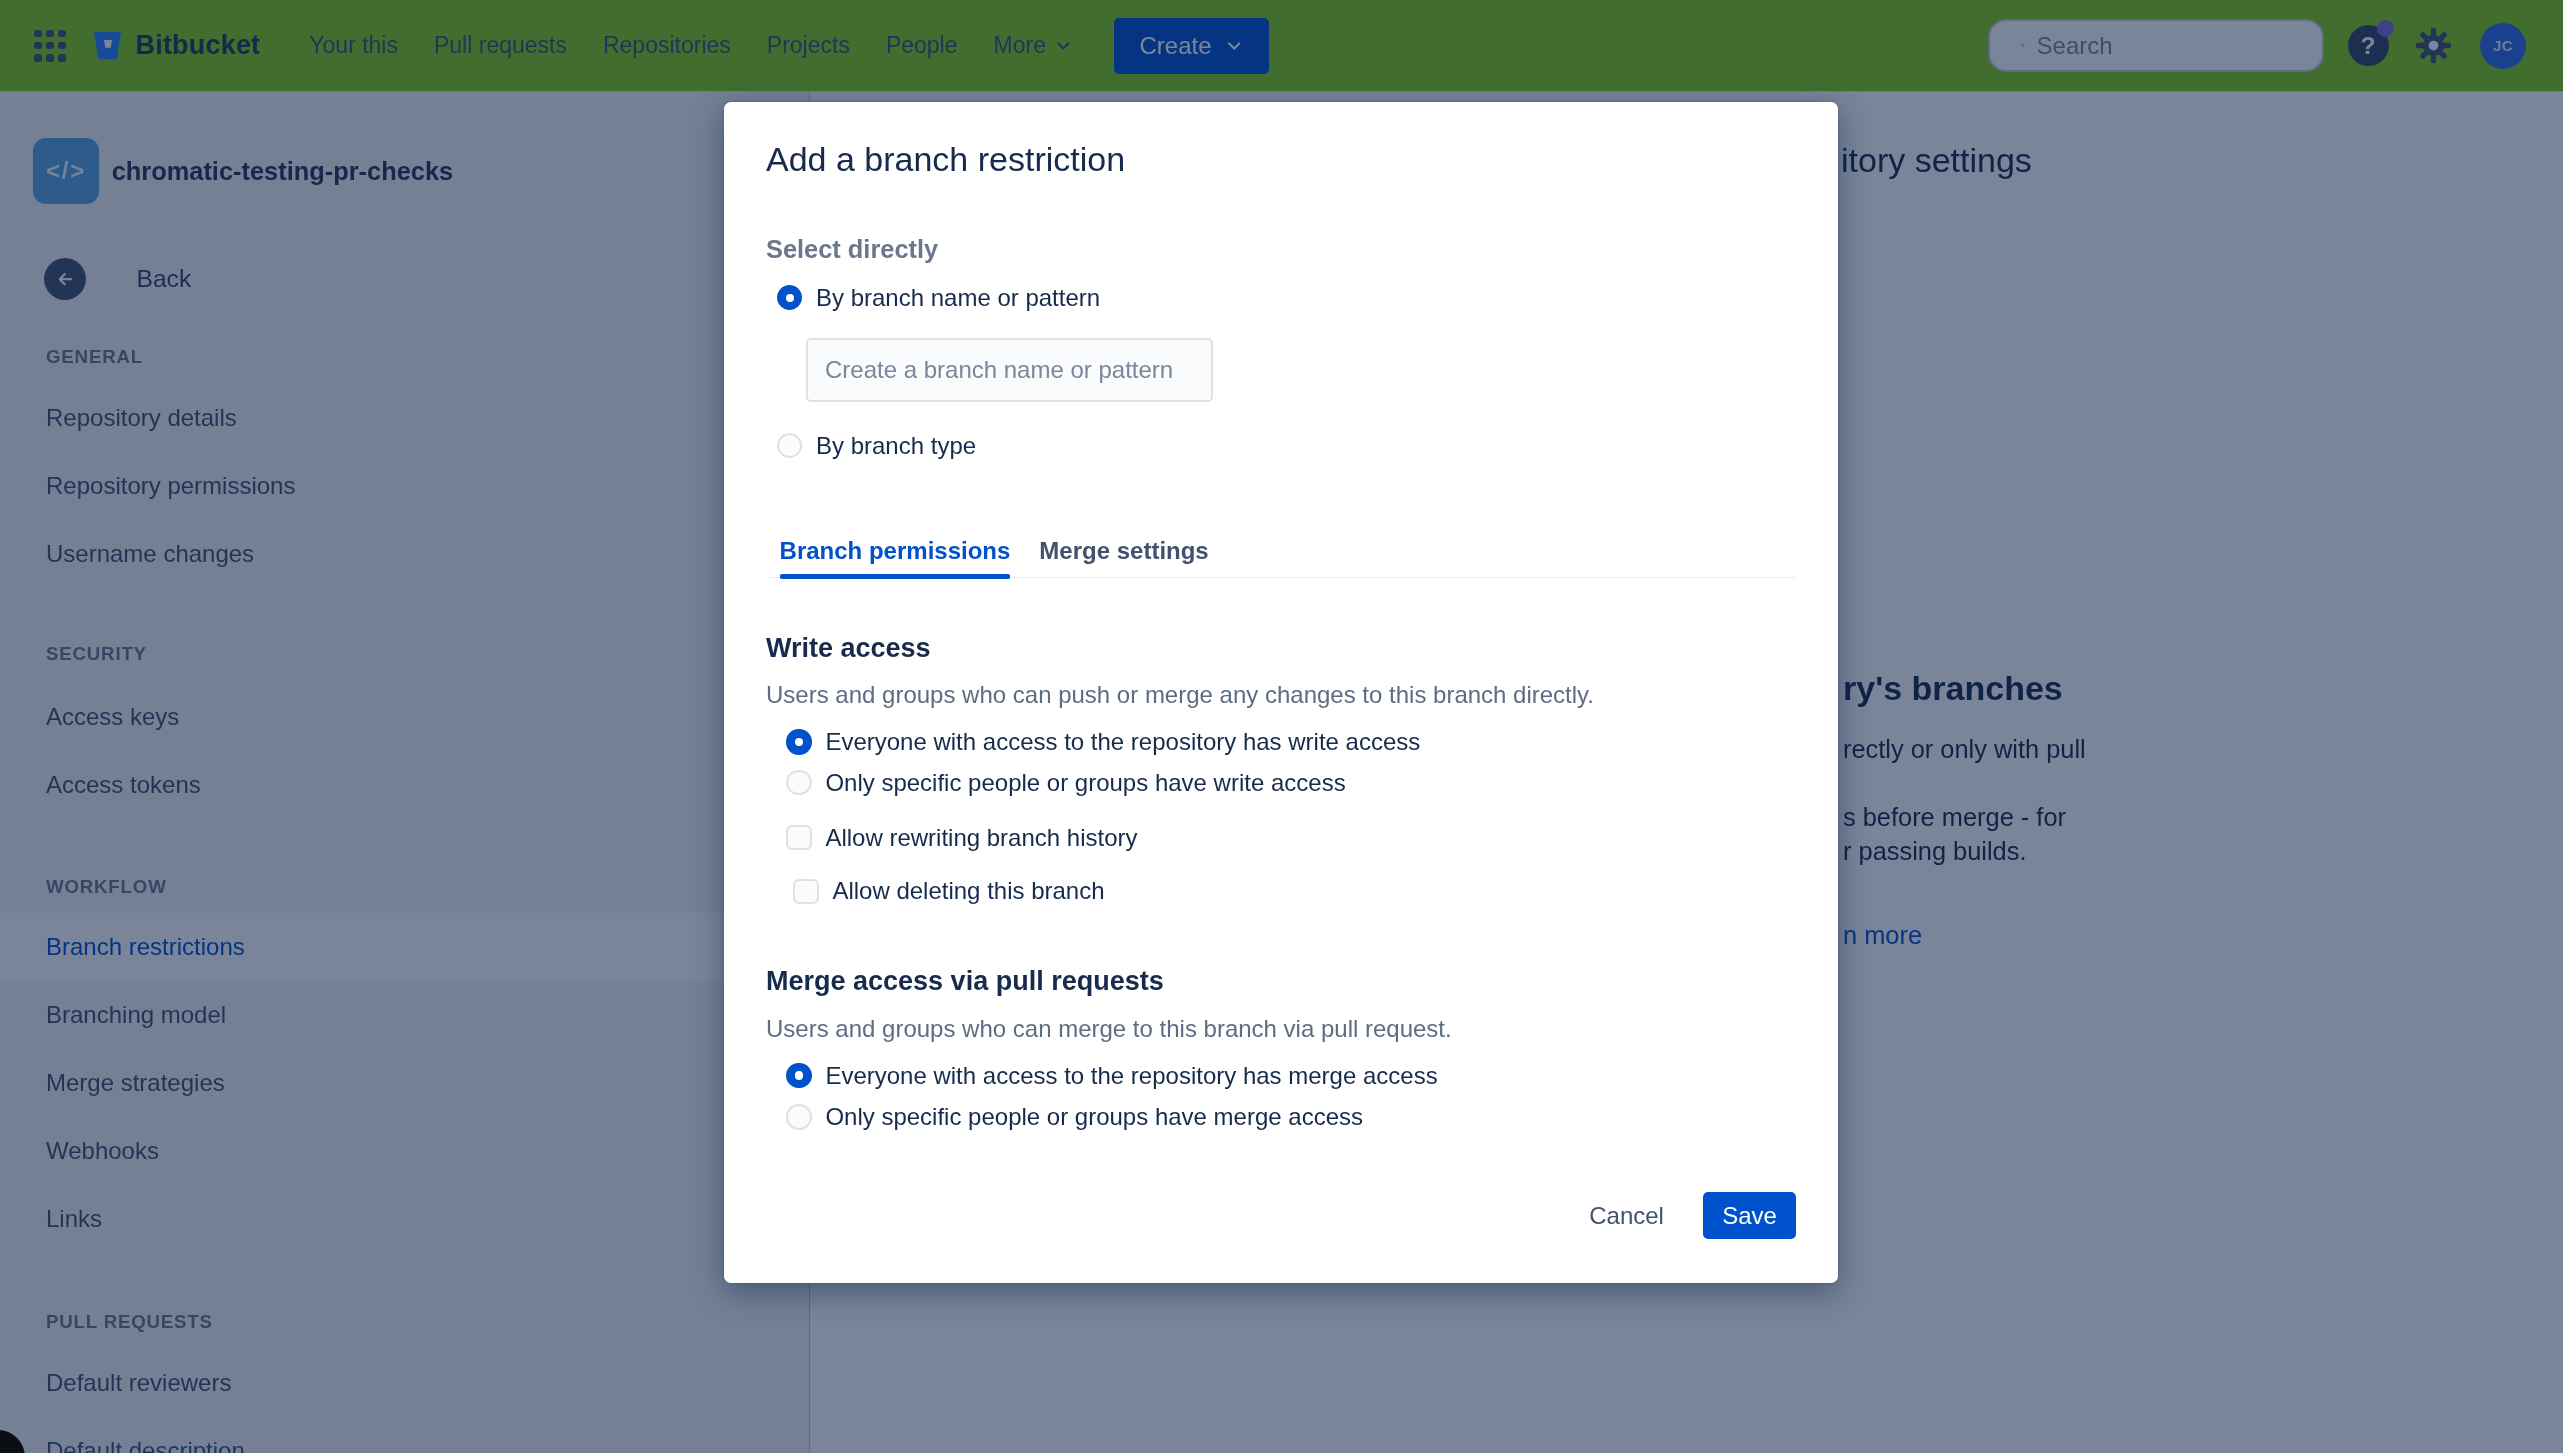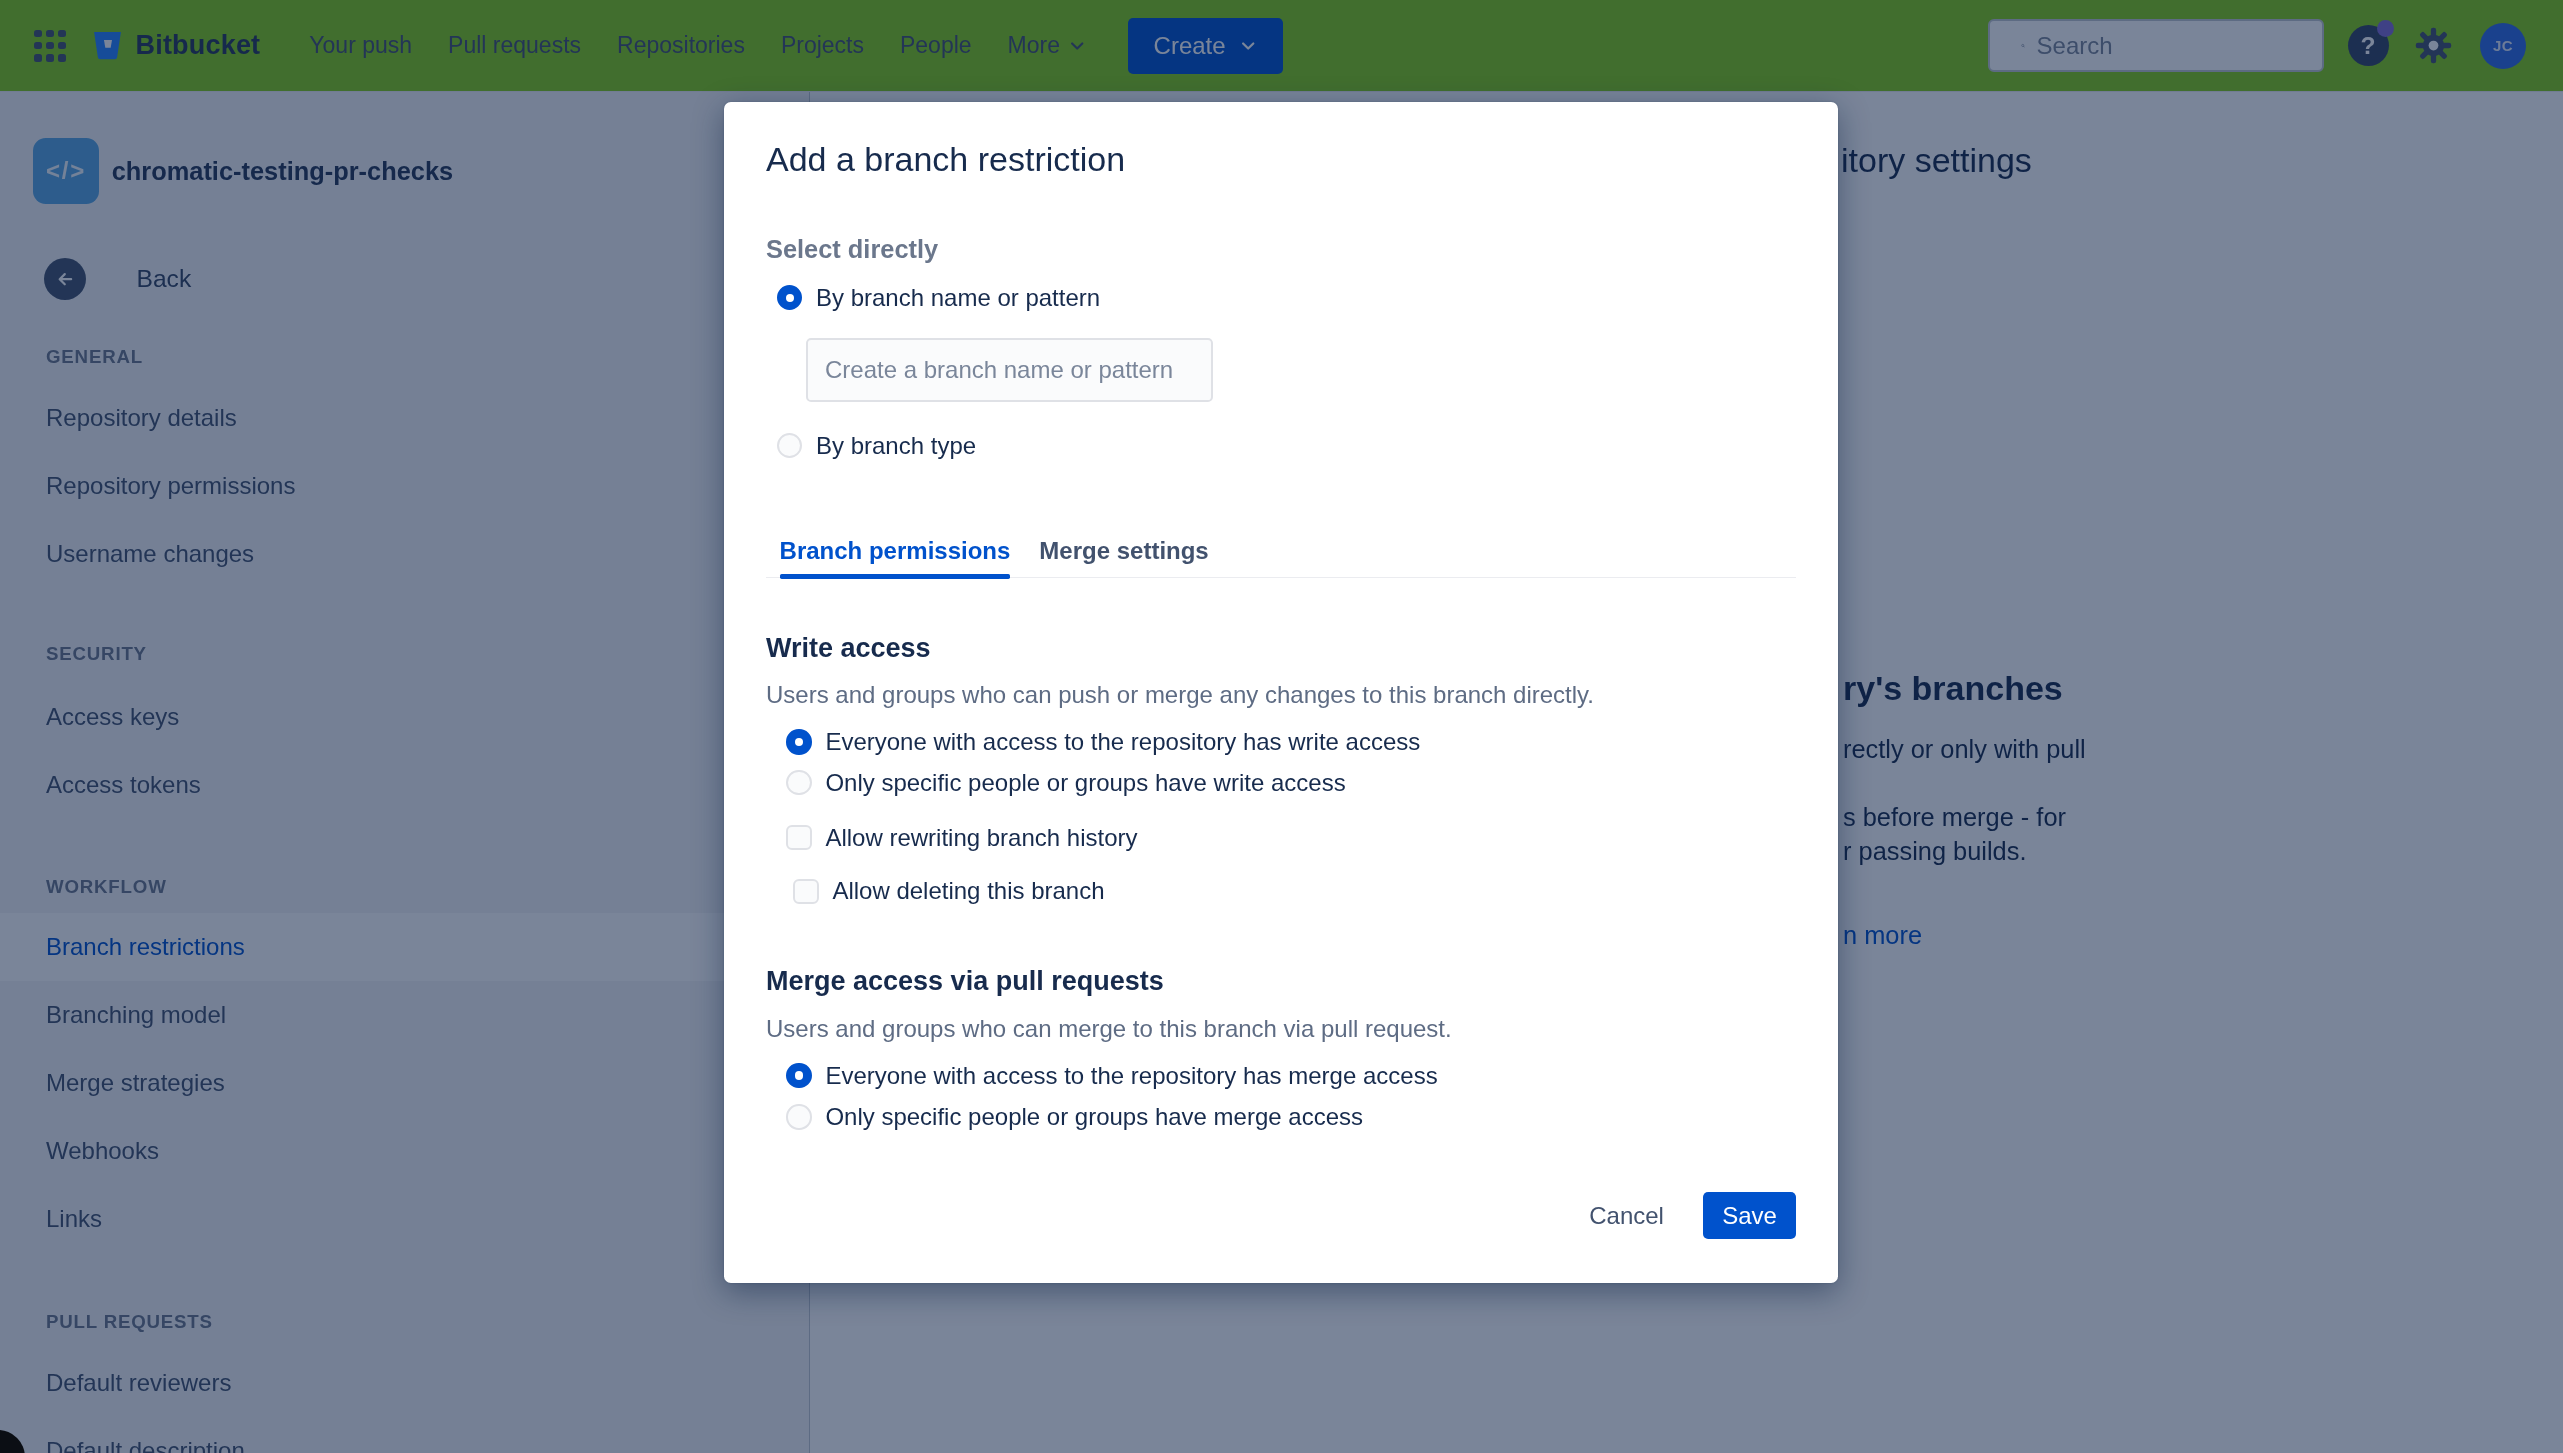--- a/index.html
+++ b/index.html
@@ -25,21 +25,21 @@
   .nav-links { display:flex; align-items:center; gap:36px; margin-left:49px; }
   .nav-link { font-size:23px; font-weight:500; color:#42526E; cursor:pointer; white-space:nowrap; display:flex; align-items:center; gap:6.8px; }
   .btn-create {
     margin-left:41px; height:56px; padding:0 25.4px; background:#0052CC; color:#fff;
     border:none; border-radius:5.1px; font-size:24px; font-weight:500;
     display:flex; align-items:center; gap:12px; cursor:pointer;
     font-family:inherit;
   }
   .nav-right { margin-left:auto; margin-right:37px; display:flex; align-items:center; }
   .search-box {
-    width:336px; height:53px; border:2.5px solid #C1C7D0; border-radius:6px;
+    width:336px; height:53px; border:2.5px solid #C1C7D0; border-radius:18px;
     display:flex; align-items:center; padding:0 31px; background:#fff;
   }
   .search-box input {
     border:none; outline:none; background:transparent; font-size:24px; color:#172B4D;
     margin-left:12px; width:254px; font-family:inherit;
   }
   .search-box input::placeholder { color:#7A869A; }
   .help-wrap { position:relative; margin-left:24px; cursor:pointer; }
   .help-circle {
     width:41px; height:41px; border-radius:50%; background:#344563; color:#fff;
@@ -179,21 +179,21 @@
       <div class="brand">
         <span style="display:flex;">
           <svg width="39" height="39" viewBox="0 0 32 32">
             <path fill="#2684FF" d="M5 5 h22 l-3.1 20.6 a1.9 1.9 0 0 1 -1.9 1.6 H10 a1.9 1.9 0 0 1 -1.9 -1.6 Z"></path>
             <path fill="#FFFFFF" d="M13.1 11.5 h6.6 l-1.1 6.4 h-4.4 Z"></path>
           </svg>
         </span>
         <span class="brand-name">Bitbucket</span>
       </div>
       <div class="nav-links">
-        <span class="nav-link">Your push</span>
+        <span class="nav-link">Your this</span>
         <span class="nav-link">Pull requests</span>
         <span class="nav-link">Repositories</span>
         <span class="nav-link">Projects</span>
         <span class="nav-link">People</span>
         <span class="nav-link">
           <span>More</span>
           <svg width="20.4" height="20.4" viewBox="0 0 24 24">
               <path d="M6 10l6 6 6-6" stroke="#42526E" stroke-width="2.6" fill="none" stroke-linecap="round" stroke-linejoin="round"></path>
             </svg>
         </span>

